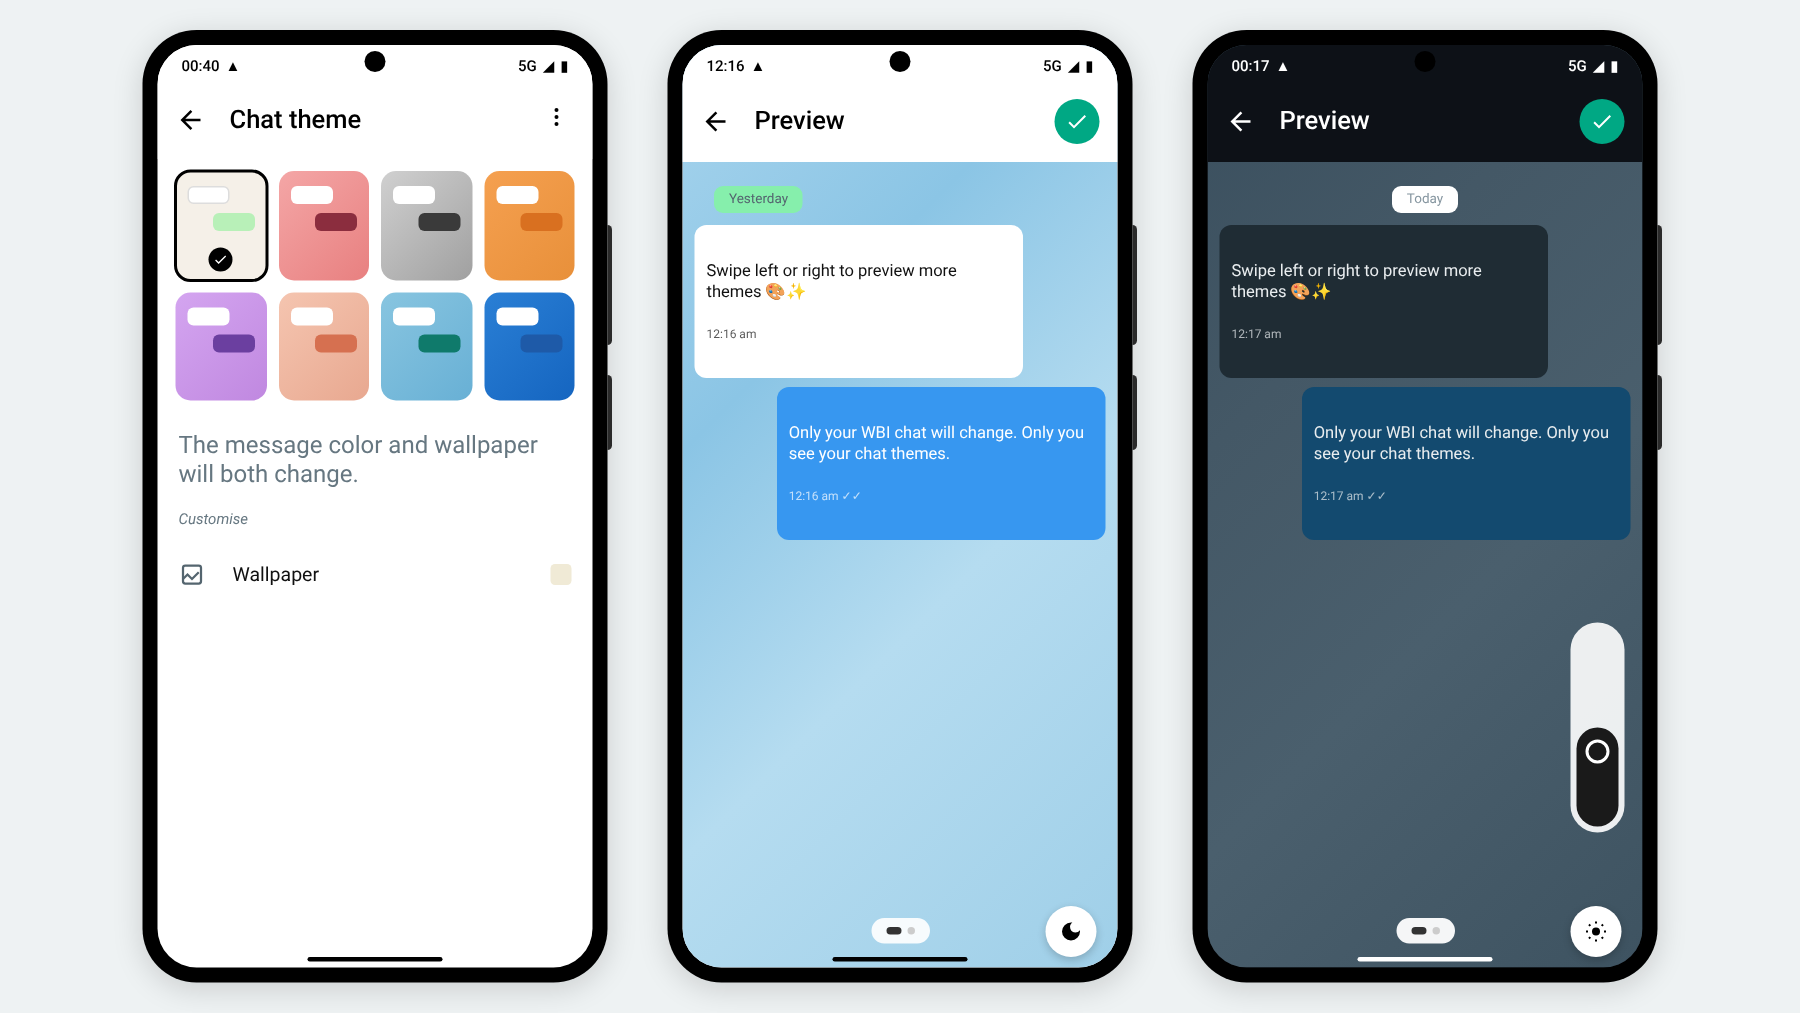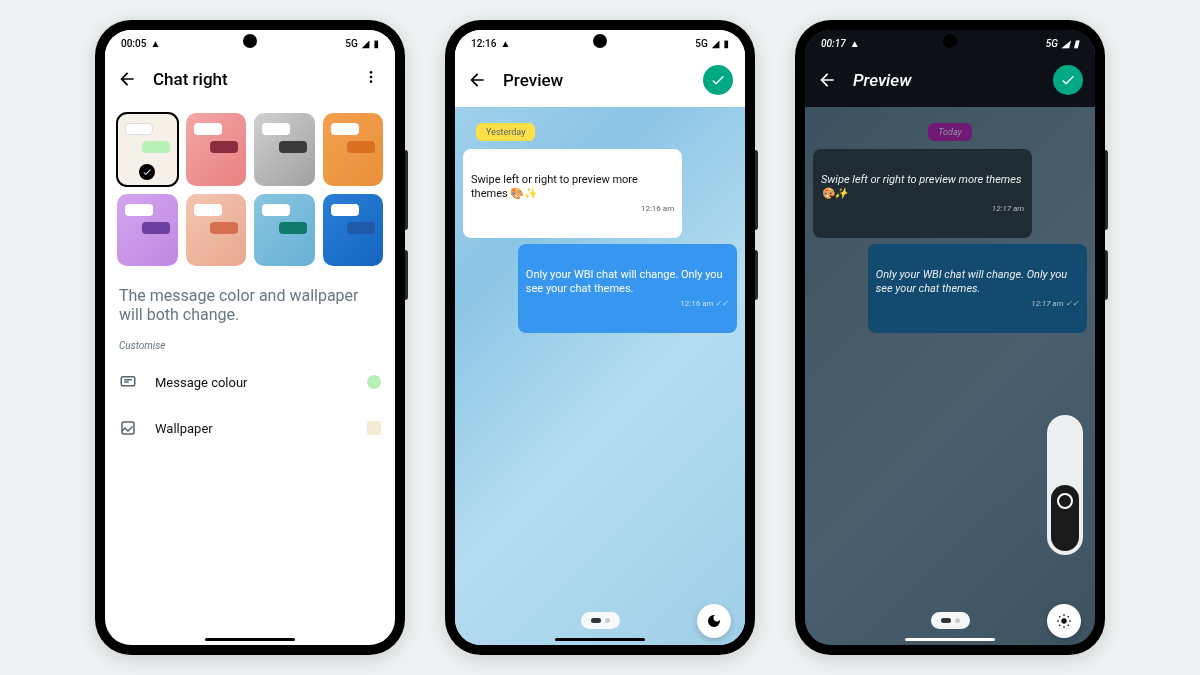--- a/index.html
+++ b/index.html
@@ -33,21 +33,21 @@
     .phone-btn-right.vol { top: 130px; height: 80px; }
     .phone-btn-right.pwr { top: 230px; height: 50px; }
     .screen {
       width: 100%;
       height: 100%;
       background: #fff;
       border-radius: 26px;
       overflow: hidden;
       position: relative;
     }
-    .screen.dark { background: #0d1117; font-style: italic; }
+    .screen.dark { background: #0d1117; }
     .camera {
       position: absolute;
       top: 14px;
       left: 50%;
       transform: translateX(-50%);
       width: 14px;
       height: 14px;
       background: #000;
       border-radius: 50%;
       z-index: 100;
@@ -153,41 +153,40 @@
     }
     .date-chip {
       display: block;
       margin: 8px auto;
       padding: 4px 10px;
       font-size: 9px;
       border-radius: 6px;
       text-align: center;
       width: fit-content;
     }
-    .date-chip.light { background: #fde047; color: #54656f; margin-left: 13px; }
-    .date-chip.dark { background: #701a75; color: #8696a0; }
+    .date-chip.light { background: #86efac; color: #54656f; margin-left: 13px; }
+    .date-chip.dark { background: #ffffff; color: #8696a0; }
     .msg {
       max-width: 80%;
       padding: 24px 8px;
       border-radius: 8px;
       font-size: 11px;
       line-height: 1.3;
       margin-bottom: 6px;
       position: relative;
     }
     .msg.in.light { background: #fff; color: #111; }
     .msg.in.dark { background: #1f2c34; color: #e9edef; }
     .msg.out { margin-left: auto; }
     .msg.out.light { background: #3797f0; color: #fff; }
     .msg.out.dark { background: #134a6f; color: #e9edef; }
     .msg .time {
       font-size: 8px;
       opacity: 0.7;
-      text-align: right;
-      margin-top: 2px;
+      margin-top: 15px;
     }
     .bottom-controls {
       position: absolute;
       bottom: 16px;
       left: 0; right: 0;
       display: flex;
       justify-content: center;
       align-items: center;
       z-index: 2;
     }
@@ -270,34 +269,34 @@
 <body>
 
 <div class="phone">
   <div class="phone-btn-right vol"></div>
   <div class="phone-btn-right pwr"></div>
   <div class="camera"></div>
   <div class="screen">
     <div class="header-wrap">
       <div class="status-bar">
         <div class="status-left">
-          <span>00:05</span>
+          <span>00:40</span>
           <span>▲</span>
         </div>
         <div class="status-right">
           <span>5G</span>
           <span>◢</span>
           <span>▮</span>
         </div>
       </div>
       <div class="app-bar">
         <svg class="back" viewBox="0 0 24 24" fill="currentColor">
             <path d="M20 11H7.83l5.59-5.59L12 4l-8 8 8 8 1.41-1.41L7.83 13H20v-2z"></path>
           </svg>
-        <span class="title">Chat right</span>
+        <span class="title">Chat theme</span>
         <span class="more-icon">
           <svg width="16" height="16" viewBox="0 0 24 24" fill="currentColor">
               <circle cx="12" cy="5" r="2"></circle>
               <circle cx="12" cy="12" r="2"></circle>
               <circle cx="12" cy="19" r="2"></circle>
             </svg>
         </span>
       </div>
     </div>
     <div class="theme-grid">
@@ -334,28 +333,20 @@
         <div class="bubble-in" style="background:#fff"></div>
           <div class="bubble-out" style="background:#0f7a6b"></div>
       </div>
       <div class="theme-tile" style="background:linear-gradient(135deg,#2a7fd5,#1565c0)">
         <div class="bubble-in" style="background:#fff"></div>
           <div class="bubble-out" style="background:#1e5aa8"></div>
       </div>
     </div>
     <div class="info-text">The message color and wallpaper will both change.</div>
     <div class="section-label">Customise</div>
-    <div class="list-item">
-      <svg class="icon" viewBox="0 0 24 24" fill="none" stroke="currentColor" stroke-width="2">
-          <rect x="3" y="5" width="18" height="12" rx="2"></rect>
-          <path d="M7 9h10M7 12h6"></path>
-        </svg>
-      <span class="label">Message colour</span>
-      <span class="swatch" style="background:#b8f0b8"></span>
-    </div>
     <div class="list-item">
       <svg class="icon" viewBox="0 0 24 24" fill="none" stroke="currentColor" stroke-width="2">
           <rect x="4" y="4" width="16" height="16" rx="2"></rect>
           <path d="M4 16l4-4 4 4 6-6"></path>
         </svg>
       <span class="label">Wallpaper</span>
       <span class="swatch sq" style="background:#f0ead6"></span>
     </div>
     <div class="nav-bar"></div>
   </div>

